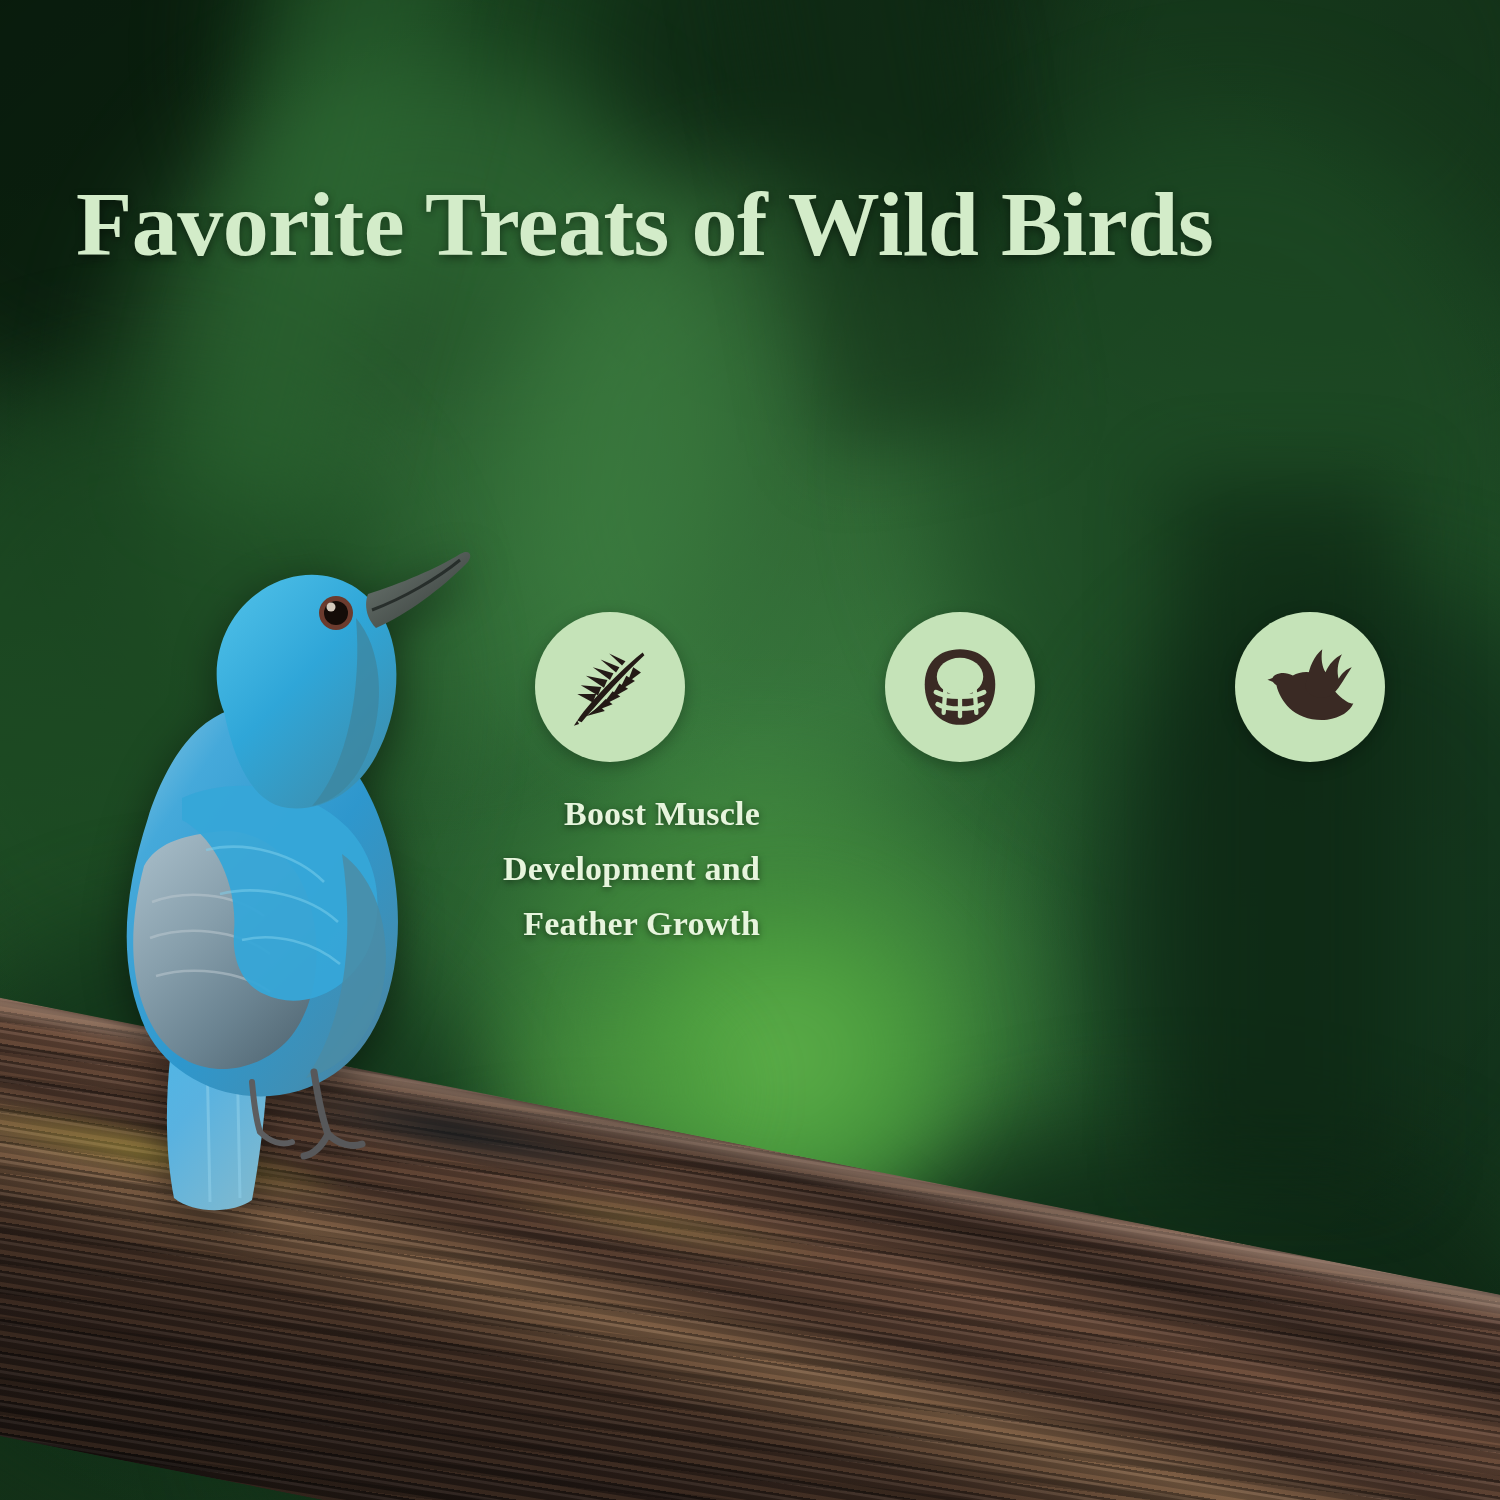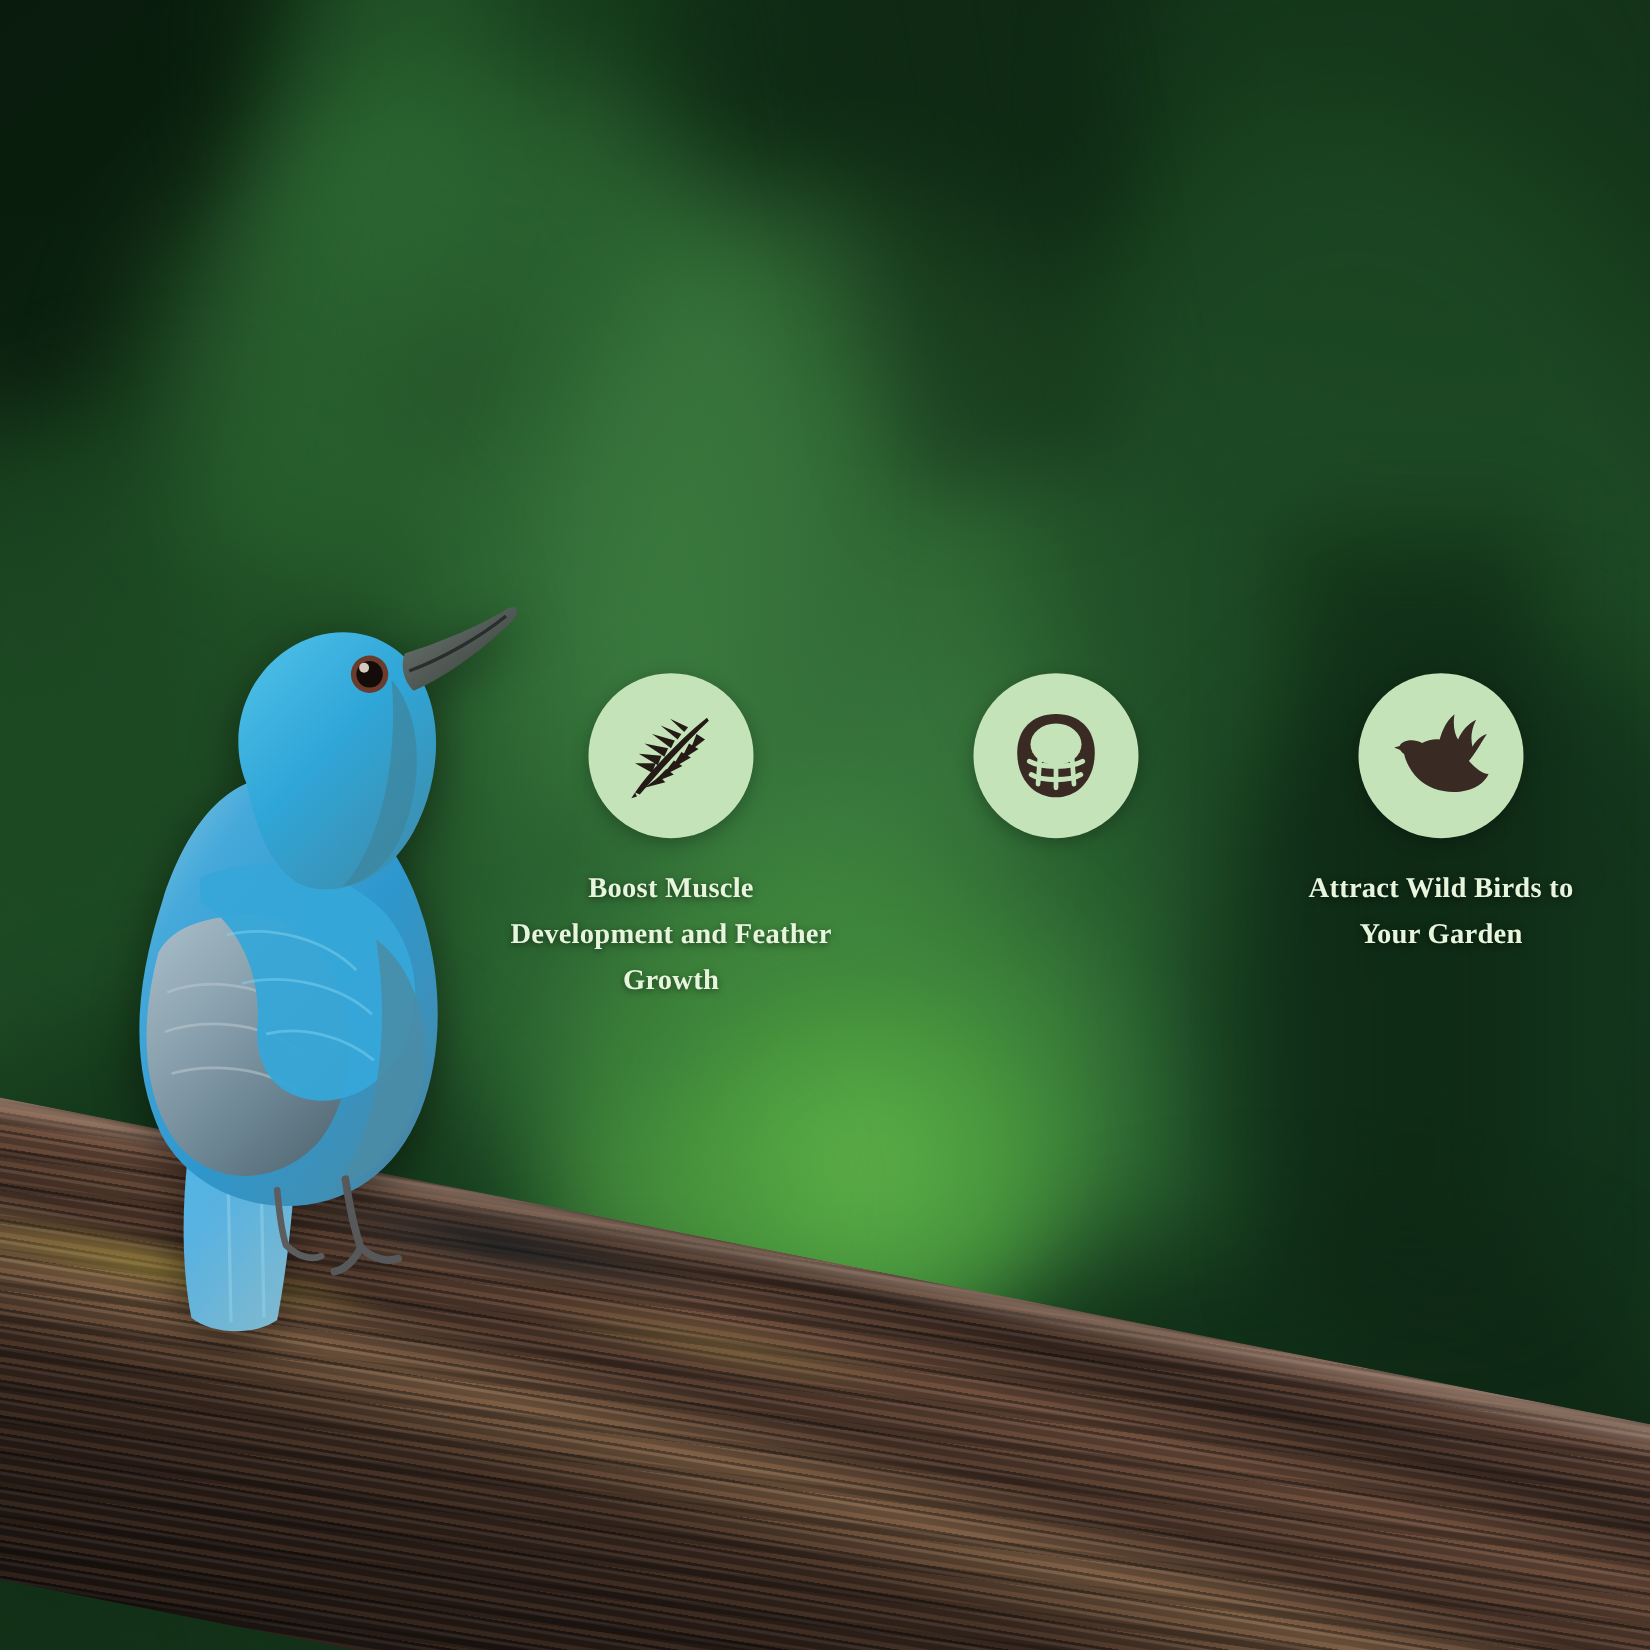--- a/index.html
+++ b/index.html
@@ -84,23 +84,23 @@
   .feature{width:300px;display:flex;flex-direction:column;align-items:center;}
   .badge{
     width:150px;height:150px;border-radius:50%;
     background:#c5e3b8;
     display:flex;align-items:center;justify-content:center;
     box-shadow:0 4px 16px rgba(0,0,0,.28);
   }
   .badge svg{display:block;}
   .feature-label{
     margin-top:24px;
-    text-align:center;
+    text-align:right;
     color:#e7f5dd;
-    font-size:26px;
+    font-size:34px;
     font-weight:bold;
     line-height:1.62;
     letter-spacing:.2px;
     text-shadow:0 2px 7px rgba(0,0,0,.5);
   }
   .f1 .feature-label{width:300px;}
   .f2 .feature-label{width:320px;}
   .f3 .feature-label{width:300px;}
 
   
@@ -273,20 +273,21 @@
       <circle cx="280" cy="115" r="17" fill="#6b3b2e"></circle>
       <circle cx="280" cy="115" r="12" fill="#140c08"></circle>
       <circle cx="275" cy="109" r="4.5" fill="#e9dfd2" opacity=".9"></circle>
 
       <path d="M258 574 C262 600 266 620 272 636 M272 636 C282 646 296 650 306 646
                M272 636 C266 648 258 656 248 658" stroke="#57585a" stroke-width="7" fill="none" stroke-linecap="round"></path>
       <path d="M196 584 C198 606 200 622 204 634 M204 634 C214 644 226 648 236 644" stroke="#5c5d5f" stroke-width="6" fill="none" stroke-linecap="round"></path>
     </svg>
   </div>
 
+  <div class="title">Favorite Treats of Wild Birds</div>
 
   <div class="features">
 
     <div class="feature f1">
       <div class="badge">
         <span>
           <svg width="86" height="86" viewBox="0 0 100 100" xmlns="http://www.w3.org/2000/svg">
             <g fill="#241a16">
               <path d="M86 11 C74 16 60 25 47 37 C34 49 24 63 17 76 L13 88 L22 85
                        C36 79 50 69 62 56 C75 42 83 26 86 11 Z" opacity="0"></path>
@@ -355,18 +356,17 @@
               <path d="M52 40 C54 26 60 12 70 4 C68 16 70 26 74 32
                        C78 22 86 14 94 10 C88 22 88 32 90 40
                        C94 33 100 28 106 26 C98 38 92 50 84 58
                        C74 66 60 64 52 56 C48 50 50 44 52 40 Z"></path>
 
               <path d="M13 38 L3 41 L13 45 Z"></path>
             </g>
           </svg>
         </span>
       </div>
-      <div class="feature-label">Attract Wild Birds to Your Garden</div>
     </div>
 
   </div>
 
 </div>
 
 </body></html>

